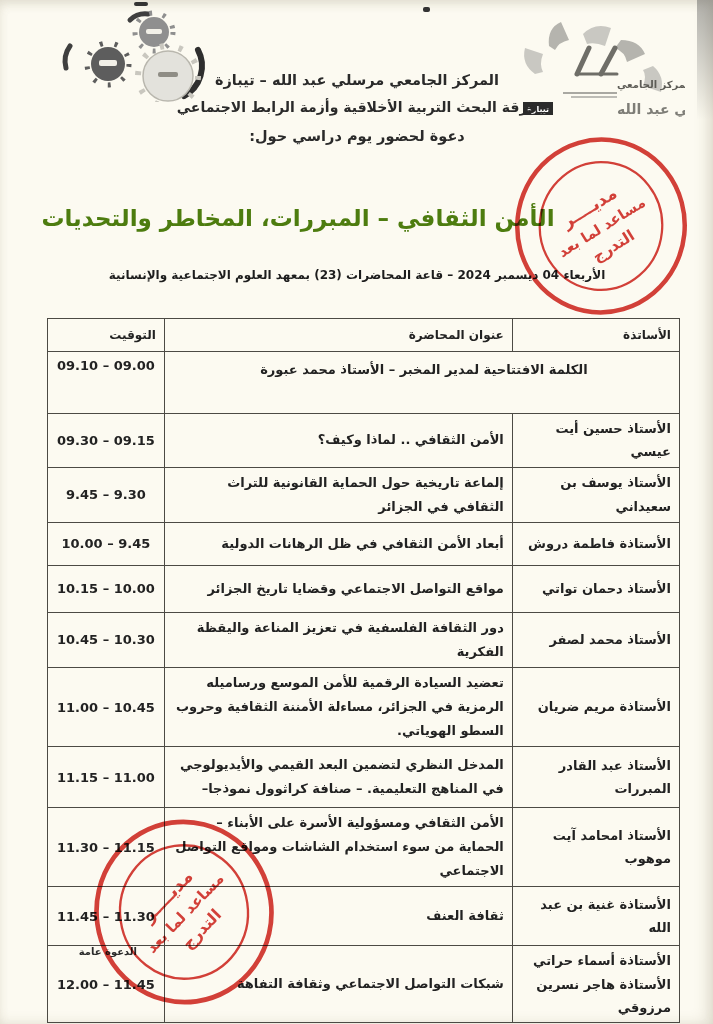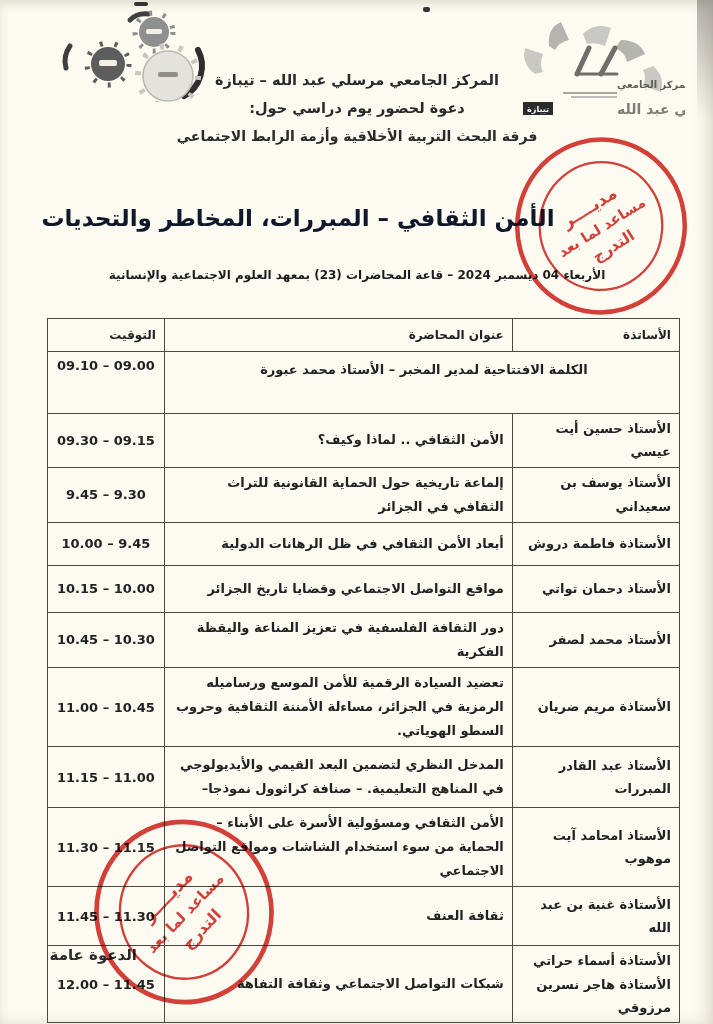--- a/index.html
+++ b/index.html
@@ -27,21 +27,21 @@
   .uni-logo{position:absolute;top:22px;right:28px;width:180px;height:105px;}
   .org-block{
     position:absolute;top:66px;right:156px;width:400px;
     text-align:center;font-weight:700;
   }
   .org-line{font-size:14.5px;line-height:1.95;color:#2a2a2a;white-space:nowrap;}
   .org-line.small{font-size:14px;}
 
   .event-title{
     position:absolute;top:205px;right:120px;width:590px;
-    text-align:center;font-size:23px;font-weight:700;color:#0f172a;
+    text-align:center;font-size:23px;font-weight:700;color:#4d7c0f;
     letter-spacing:.5px;white-space:nowrap;
   }
   .event-info{
     position:absolute;top:268px;right:20px;width:672px;
     text-align:center;font-size:12px;font-weight:700;color:#1d1d1d;
     white-space:nowrap;
   }
 
   
   table.schedule{
@@ -70,21 +70,21 @@
   tbody tr:nth-child(8) td{height:54px;}
   tbody tr:nth-child(9) td{height:50px;}
   tbody tr:nth-child(10) td{height:52px;}
   tbody tr:nth-child(11) td{height:30px;}
   tbody tr:nth-child(12) td{height:52px;}
   tbody tr:nth-child(13) td{height:28px;}
   tbody tr:nth-child(14) td{height:42px;vertical-align:top;padding-top:8px;}
 
   .footer-note{
     position:absolute;top:946px;right:576px;
-    font-size:15px;font-weight:700;color:#2a2a2a;white-space:nowrap;
+    font-size:10px;font-weight:700;color:#2a2a2a;white-space:nowrap;
   }
 
   
   .stamp{position:absolute;opacity:.88;mix-blend-mode:multiply;pointer-events:none;}
   .stamp.top{top:136px;left:508px;width:186px;height:180px;transform:rotate(6deg);}
   .stamp.bottom{top:818px;left:88px;width:192px;height:188px;transform:rotate(-8deg);}
 </style>
 </head>
 <body>
 
@@ -130,22 +130,22 @@
     <text x="112" y="66" text-anchor="end" font-size="10" font-weight="700" fill="#5d5c56">المركز الجامعي</text>
     <rect x="58" y="70" width="54" height="2" fill="#a9a8a2"></rect>
     <rect x="66" y="74" width="46" height="2" fill="#bdbcb6"></rect>
     <text x="112" y="92" text-anchor="end" font-size="14" font-weight="700" fill="#7e7d77">مرسلي عبد الله</text>
     <rect x="18" y="80" width="30" height="13" fill="#2b2b2b"></rect>
     <text x="33" y="90" text-anchor="middle" font-size="8" font-weight="700" fill="#ffffff">تيبازة</text>
   </svg>
 
   <div class="org-block">
     <div class="org-line">المركز الجامعي مرسلي عبد الله – تيبازة</div>
+    <div class="org-line small">فرقة البحث التربية الأخلاقية وأزمة الرابط الاجتماعي</div>
     <div class="org-line">دعوة لحضور يوم دراسي حول:</div>
-    <div class="org-line small">فرقة البحث التربية الأخلاقية وأزمة الرابط الاجتماعي</div>
   </div>
 
   <div class="event-title">الأمن الثقافي – المبررات، المخاطر والتحديات</div>
   <div class="event-info">الأربعاء 04 ديسمبر 2024 – قاعة المحاضرات (23) بمعهد العلوم الاجتماعية والإنسانية</div>
 
   <table class="schedule">
     <thead>
       <tr>
         <th class="col-prof">الأساتذة</th>
         <th class="col-title">عنوان المحاضرة</th>

